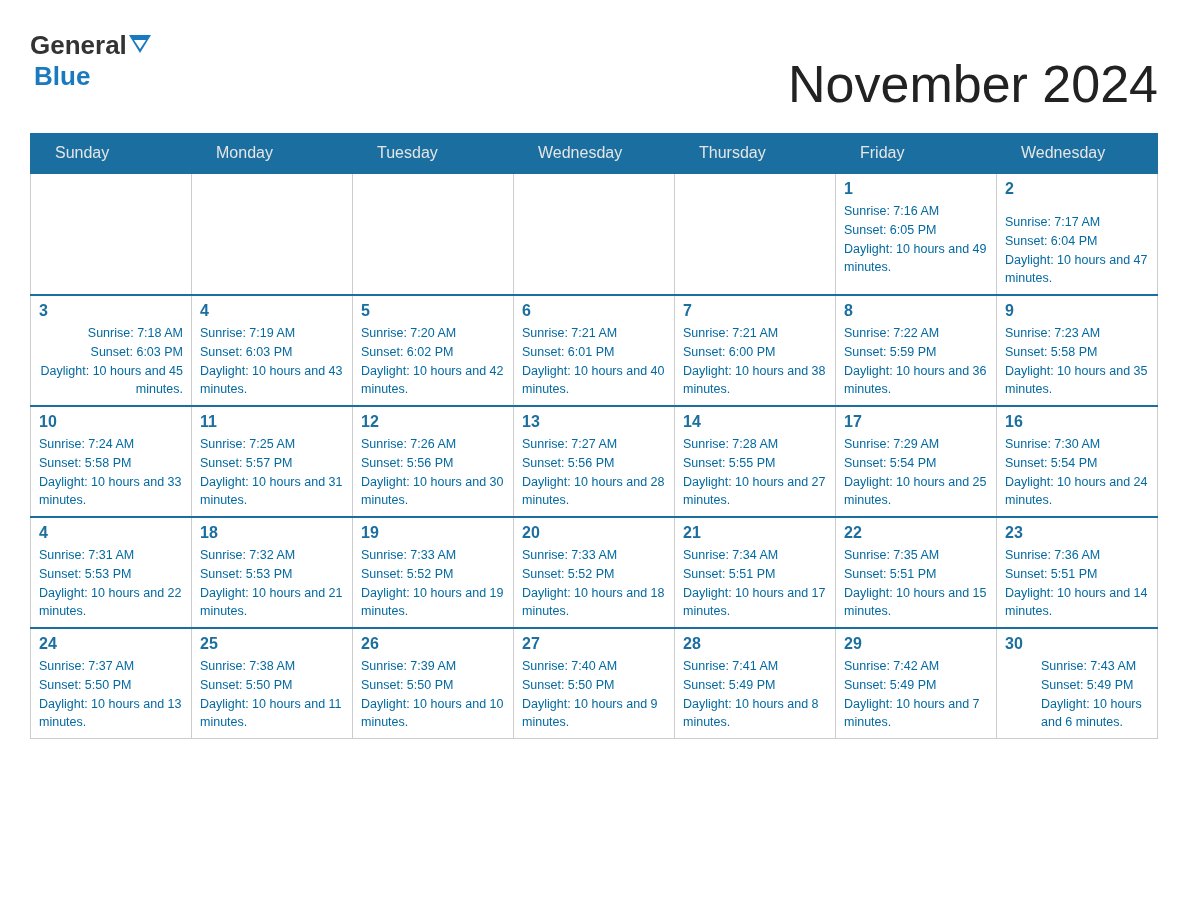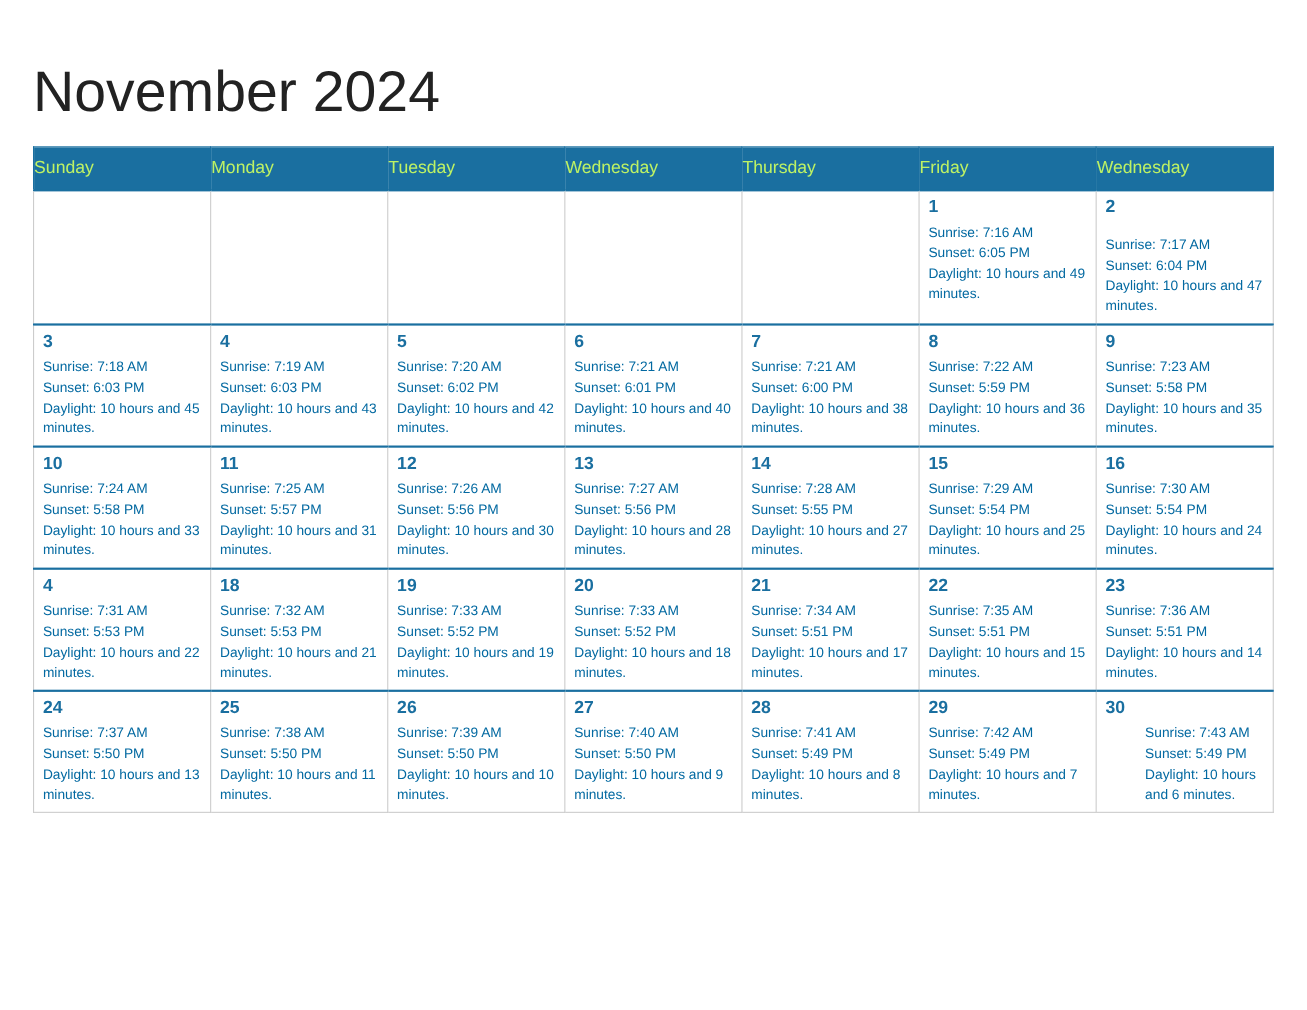--- a/index.html
+++ b/index.html
@@ -46,24 +46,24 @@
       color: #444;
       margin-top: 6px;
     }
     .calendar-table {
       width: 100%;
       border-collapse: collapse;
       border: 1px solid #aaa;
     }
     .calendar-table th {
       background-color: #1a6fa0;
-      color: #bef264;
+      color: #e5e5e5;
       font-size: 16px;
       font-weight: normal;
-      padding: 10px 0;
+      padding: 10px 24px;
       text-align: left;
       border: 1px solid #1a6fa0;
     }
     .calendar-table td {
       vertical-align: top;
       padding: 6px 8px;
       border: 1px solid #ccc;
       width: calc(100% / 7);
       height: 110px;
       font-size: 13px;
@@ -85,20 +85,36 @@
       background: #fff;
     }
     tr.week-row td {
       border-top: 2px solid #1a6fa0;
     }
   </style>
 </head>
 <body>
 
 <div class="header">
+  <div class="logo">
+    <div class="logo-group">
+      <div class="logo-line1">
+        <span style="font-size:26px;font-weight:bold;color:#333;">General</span>
+        <div style="position:relative;display:inline-block;margin-left:2px;">
+          <svg width="22" height="18" viewBox="0 0 22 18">
+            <polygon points="11,0 22,0 11,18 0,0" fill="#1a7abf"></polygon>
+            <polygon points="11,5 17,5 11,14 5,5" fill="#fff"></polygon>
+          </svg>
+        </div>
+      </div>
+      <div>
+        <span style="font-size:26px;font-weight:bold;color:#1a7abf;margin-left:4px;">Blue</span>
+      </div>
+    </div>
+  </div>
   <div class="title-section">
     <div class="month-title">November 2024</div>
   </div>
 </div>
 
 <table class="calendar-table">
   <thead>
     <tr>
     <th>Sunday</th>
         <th>Monday</th>
@@ -125,21 +141,21 @@
         <td>
           <span class="day-number">2</span>
           <div class="day-info" style="white-space: pre-line; margin-top: 15px;">Sunrise: 7:17 AM
 Sunset: 6:04 PM
 Daylight: 10 hours and 47 minutes.</div>
         </td>
       </tr>
       <tr class="week-row">
         <td>
           <span class="day-number">3</span>
-          <div class="day-info" style="white-space: pre-line;">Sunrise: 7:18 AM
+          <div class="day-info" style="white-space: pre-line; text-align: right;">Sunrise: 7:18 AM
 Sunset: 6:03 PM
 Daylight: 10 hours and 45 minutes.</div>
         </td>
         <td>
           <span class="day-number">4</span>
           <div class="day-info" style="white-space: pre-line;">Sunrise: 7:19 AM
 Sunset: 6:03 PM
 Daylight: 10 hours and 43 minutes.</div>
         </td>
         <td>
@@ -198,21 +214,21 @@
 Sunset: 5:56 PM
 Daylight: 10 hours and 28 minutes.</div>
         </td>
         <td>
           <span class="day-number">14</span>
           <div class="day-info" style="white-space: pre-line;">Sunrise: 7:28 AM
 Sunset: 5:55 PM
 Daylight: 10 hours and 27 minutes.</div>
         </td>
         <td>
-          <span class="day-number">15</span>
+          <span class="day-number">17</span>
           <div class="day-info" style="white-space: pre-line;">Sunrise: 7:29 AM
 Sunset: 5:54 PM
 Daylight: 10 hours and 25 minutes.</div>
         </td>
         <td>
           <span class="day-number">16</span>
           <div class="day-info" style="white-space: pre-line;">Sunrise: 7:30 AM
 Sunset: 5:54 PM
 Daylight: 10 hours and 24 minutes.</div>
         </td>

